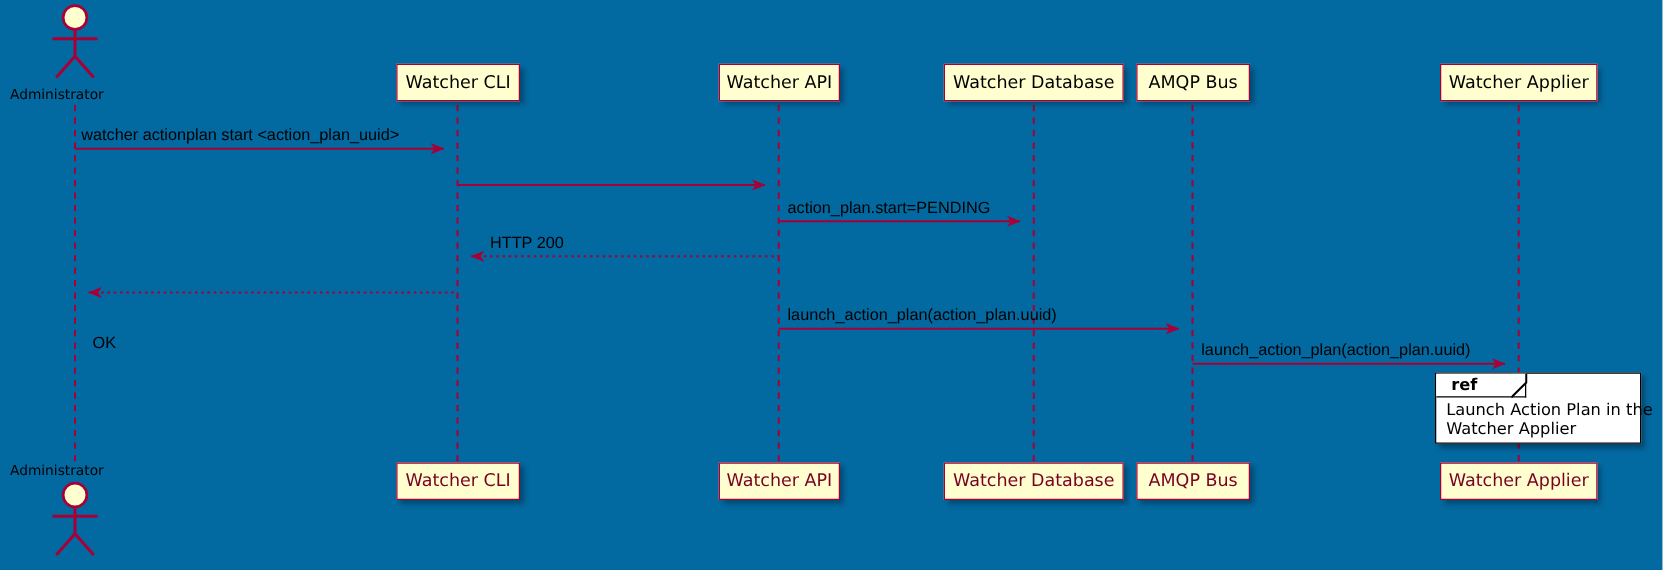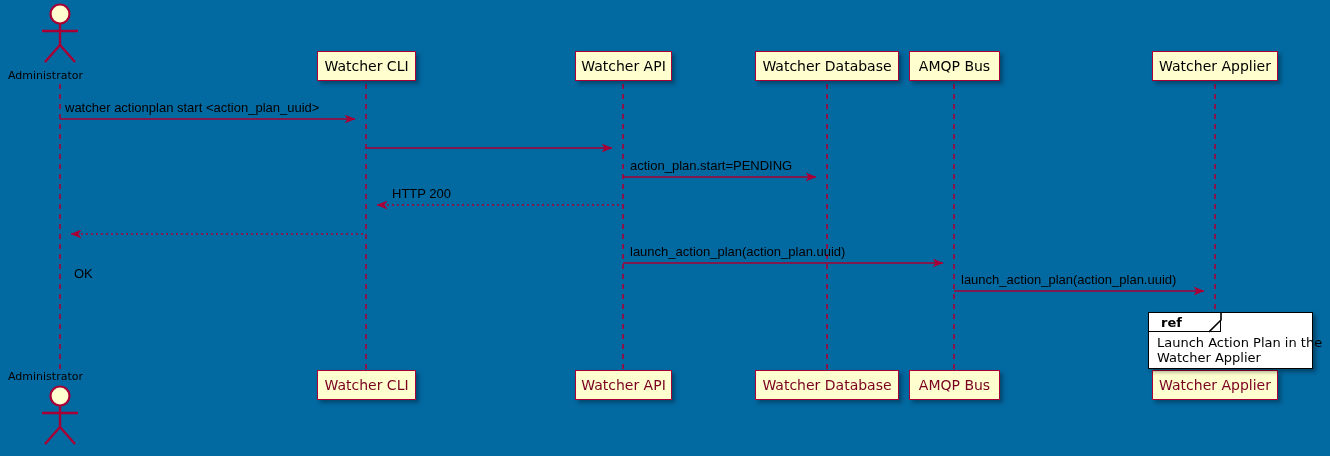--- a/index.html
+++ b/index.html
@@ -162,21 +162,21 @@
   <div class="actor-label" style="left:8px; top:70px;">Administrator</div>
   <div class="actor-label" style="left:8px; top:371px;">Administrator</div>
 
   <div class="msg-label" style="left:65px;  top:101px;">watcher actionplan start &lt;action_plan_uuid&gt;</div>
   <div class="msg-label" style="left:630px; top:159px;">action_plan.start=PENDING</div>
   <div class="msg-label" style="left:381px; top:187px;margin-left:11px;">HTTP 200</div>
   <div class="msg-label" style="left:74px;  top:228px;margin-top:39px;">OK</div>
   <div class="msg-label" style="left:630px; top:245px;">launch_action_plan(action_plan.uuid)</div>
   <div class="msg-label" style="left:961px; top:273px;">launch_action_plan(action_plan.uuid)</div>
 
-  <div class="refbox" style="left:1148px; top:312px; width:165px; height:57px;">
+  <div class="refbox" style="left:1148px; top:298px; width:165px; height:57px;">
     <div class="ref-tab"></div>
     <svg style="position:absolute; left:60px; top:0px; width:16px; height:21px;" viewBox="0 0 16 21">
       <path d="M0,0 L12,0 L12,7 L0,19 Z" fill="#FFFFFF" stroke="none"></path>
       <path d="M12,0 L12,7 L0,19" fill="none" stroke="#000000" stroke-width="1.6"></path>
     </svg>
     <div class="ref-tab-text">ref</div>
     <div class="ref-body">
       <div>Launch Action Plan in the</div>
       <div>Watcher Applier</div>
     </div>

